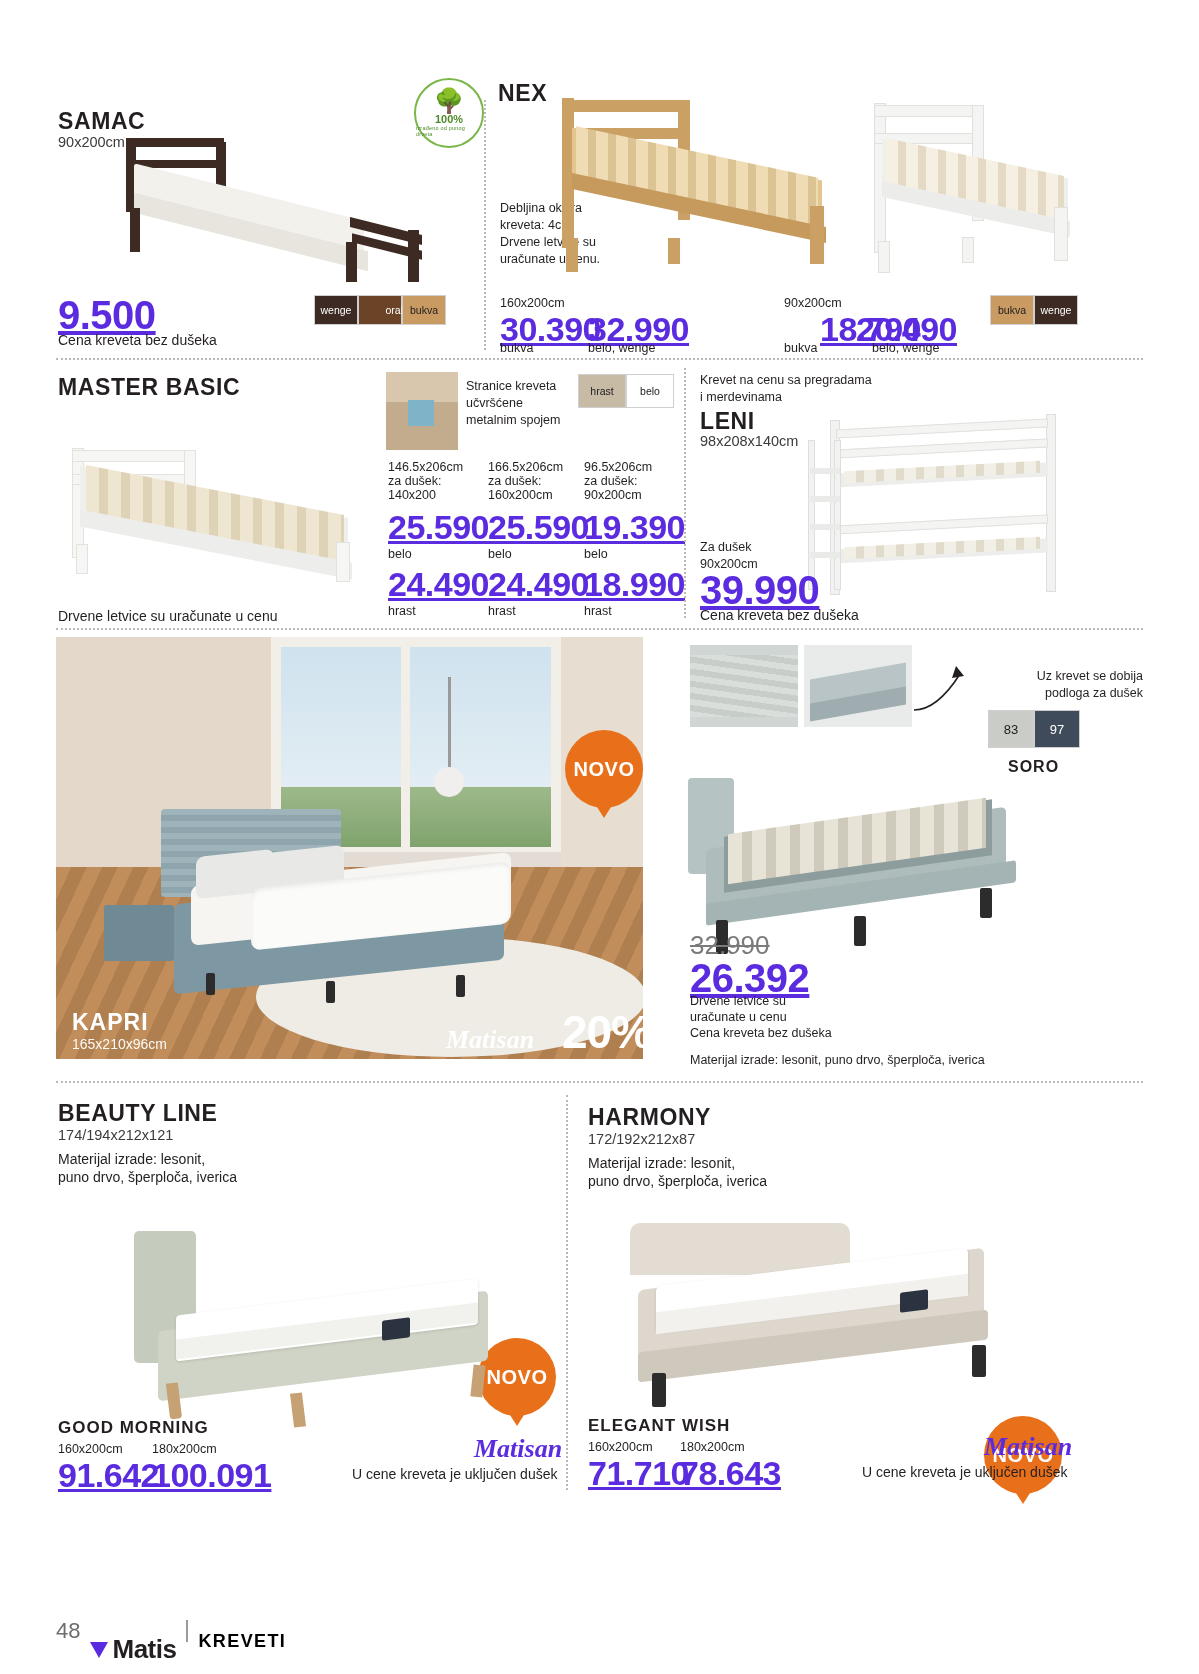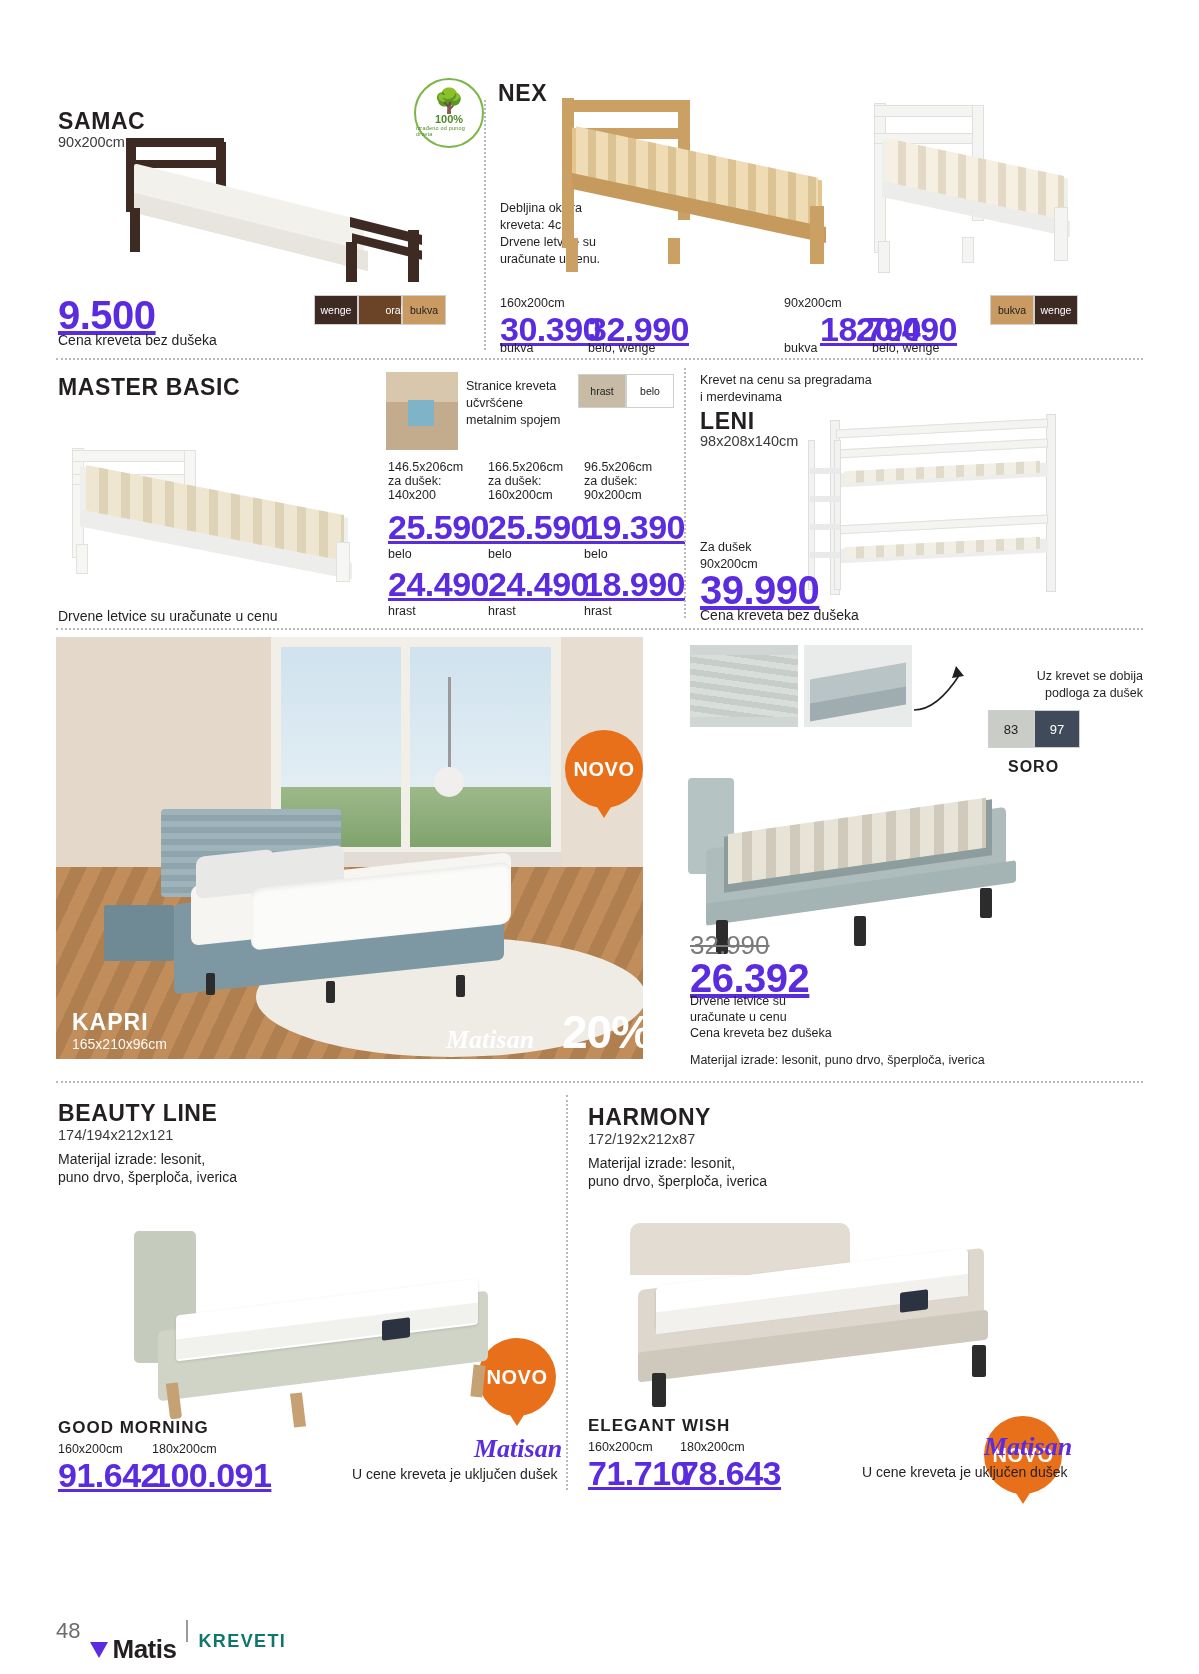--- a/index.html
+++ b/index.html
@@ -164,21 +164,21 @@
   
   .footer { position:absolute; left:56px; top:1596px; display:flex; align-items:center; gap:10px; }
   .footer .pg { font-size:22px; color:#6d6d6d; }
   .footer .logo { display:flex; align-items:center; gap:4px;margin-top:38px; }
   .footer .logo .chev {
     width:0;height:0;border-left:9px solid transparent;border-right:9px solid transparent;
     border-top:16px solid #5b2be0;
   }
   .footer .logo .word { font-size:26px; font-weight:700; color:#231f20; letter-spacing:-0.5px; }
   .footer .bar { width:2px; height:22px; background:#9a9a9a; }
-  .footer .cat { font-size:18px; font-weight:700; letter-spacing:1.4px; color:#0f766e;margin-top:21px; }
+  .footer .cat { font-size:18px; font-weight:700; letter-spacing:1.4px; color:#000000;margin-top:21px; }
 </style>
 </head>
 <body>
 
 <div class="page">
 
 
   <div class="abs eco" style="left:414px; top:78px;">
     <div class="tree">🌳</div>
     <div class="pct">100%</div>

